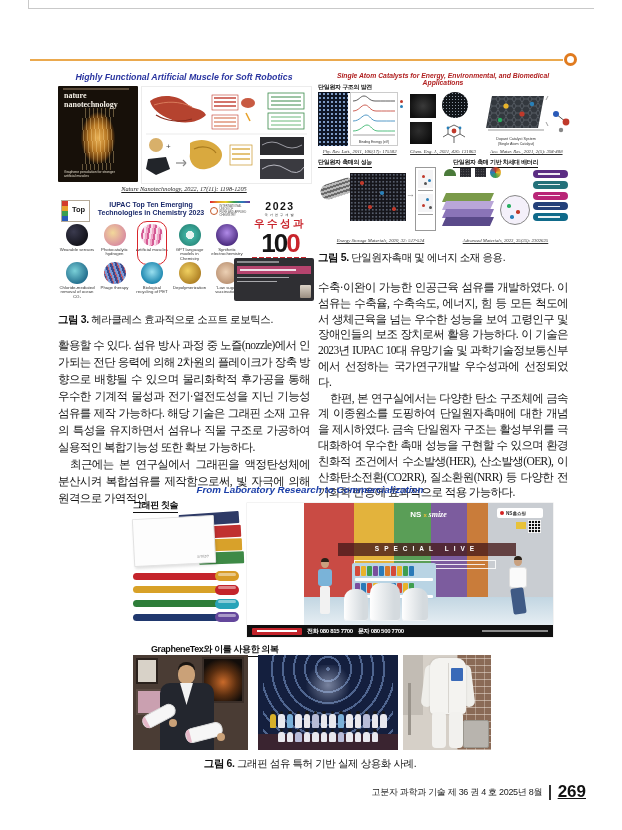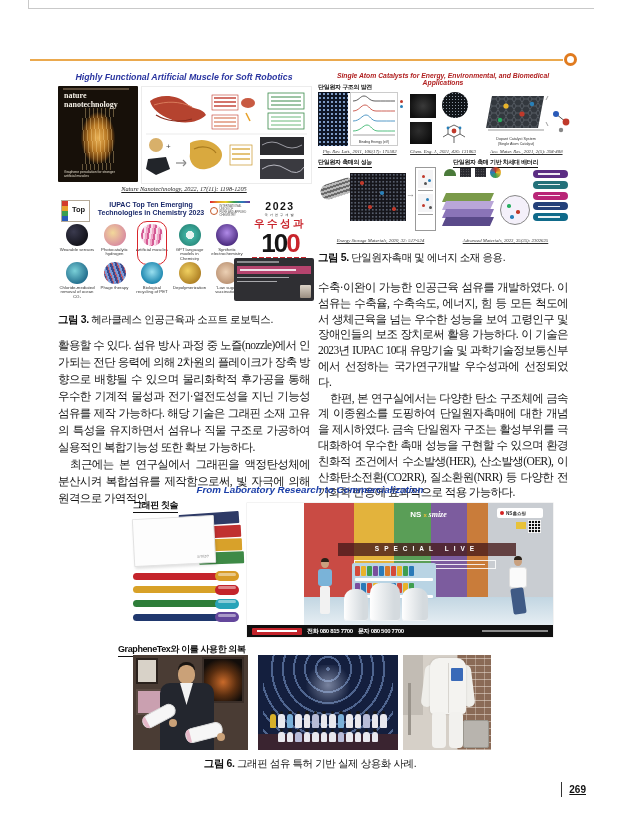--- a/index.html
+++ b/index.html
@@ -121,21 +121,21 @@
   .inset i{position:absolute;width:3.5px;height:3.5px;border-radius:50%;}
   .pills{position:absolute;right:0;top:3px;display:flex;flex-direction:column;gap:2.8px;}
   .pill{width:35px;height:8px;border-radius:4px;display:flex;align-items:center;padding-left:5px;box-sizing:border-box;}
   .pill i{display:block;width:22px;height:1.4px;background:rgba(255,255,255,.9);}
   .f5-cit2{left:0;top:166px;width:250px;display:flex;}
   .f5-caption{left:0;top:179px;width:250px;font-size:10.5px;letter-spacing:-.4px;color:#111;}
   
   .f6-title{left:58px;top:484px;width:504px;text-align:center;font-size:9.8px;font-weight:bold;font-style:italic;color:#1c3fa8;}
   .f6-sublabel{font-size:9px;font-weight:bold;color:#111;border-bottom:1.2px solid #111;display:inline-block;letter-spacing:-.4px;}
   .f6-label1{left:133px;top:499px;}
-  .f6-label2{left:118px;top:643px;}
+  .f6-label2{left:151px;top:643px;}
   .f6-boxart{left:133px;top:511px;width:112px;height:57px;}
   .cbox{position:absolute;height:12px;border-radius:1px;color:#fff;font-size:3px;line-height:12px;padding-left:4px;box-sizing:border-box;}
   .whitebox{position:absolute;left:0;top:6px;width:80px;height:46px;background:#fdfdfd;border:.8px solid #e2e2e2;
       box-shadow:1px 2px 3px rgba(0,0,0,.12);transform:rotate(-3deg);border-radius:1px;}
   .whitebox span{position:absolute;right:6px;bottom:4px;font-size:4.5px;color:#999;font-style:italic;}
   .f6-brushes{left:133px;top:571px;width:106px;}
   .brush{position:relative;width:106px;height:10px;margin-bottom:3.8px;}
   .b-handle{position:absolute;left:0;top:1.5px;width:86px;height:7px;border-radius:4px;}
   .b-head{position:absolute;left:82px;top:0;width:24px;height:10px;border-radius:5px;}
   .b-head i{position:absolute;left:3px;top:1.5px;width:18px;height:3px;border-radius:2px;background:rgba(255,255,255,.45);}
@@ -221,21 +221,21 @@
   .ps-sleevel{position:absolute;left:20px;top:10px;width:11px;height:42px;background:#efeeea;border-radius:6px;transform:rotate(7deg);}
   .ps-sleever{position:absolute;left:59px;top:10px;width:11px;height:42px;background:#efeeea;border-radius:6px;transform:rotate(-7deg);}
   .ps-legl{position:absolute;left:29px;top:57px;width:14px;height:36px;background:#f2f1ee;border-radius:4px;}
   .ps-legr{position:absolute;left:46px;top:57px;width:14px;height:36px;background:#f2f1ee;border-radius:4px;}
   .ps-patch{position:absolute;left:48px;top:13px;width:12px;height:13px;background:#3a6ab8;border-radius:1px;}
   .f6-caption{left:58px;top:757px;width:504px;text-align:center;font-size:10.5px;letter-spacing:-.4px;color:#111;}
   
   .footer{right:36px;top:782px;display:flex;align-items:center;gap:7px;}
   .footer-journal{font-size:9px;color:#222;letter-spacing:-.3px;}
   .footer-sep{width:1.5px;height:15px;background:#333;}
-  .footer-page{font-size:10px;font-weight:800;color:#111;text-decoration:underline;}
+  .footer-page{font-size:17px;font-weight:800;color:#111;text-decoration:underline;}
 </style>
 </head>
 <body>
 
 <div class="page">
 
   <div class="abs top-line"></div>
   <div class="abs top-tick"></div>
 
   <div class="abs header-rule"></div>
@@ -396,21 +396,21 @@
     <div class="f4-card">
       <div class="card-bar"></div>
       <div class="card-band">
           <i></i>
         </div>
       <div class="card-line" style="width:52px"></div>
       <div class="card-line" style="width:40px"></div>
       <div class="card-portrait"></div>
     </div>
 
-    <div class="abs f4-caption"><span class="cap-label">그림 3.</span><span> 헤라클레스 인공근육과 소프트 로보틱스.</span></div>
+    <div class="abs f4-caption"><span class="cap-label">그림 3.</span><span> 헤라클레스 효과적으로 소프트 로보틱스.</span></div>
   </div>
 
   <div class="abs f5">
     <div class="abs f5-title">Single Atom Catalysts for Energy, Environmental, and Biomedical Applications</div>
     <div class="abs f5-lab f5-label1">단일원자 구조의 발견</div>
 
     <div class="abs f5-row1">
       <div class="lattice"></div>
       <div class="xps">
         <svg width="46" height="46" viewBox="0 0 46 46">
@@ -746,17 +746,18 @@
     <div class="ps-torso"></div>
     <div class="ps-legl"></div>
     <div class="ps-legr"></div>
     <div class="ps-zip"></div>
     <div class="ps-patch"></div>
   </div>
 
   <div class="abs f6-caption"><span class="cap-label">그림 6.</span><span> 그래핀 섬유 특허 기반 실제 상용화 사례.</span></div>
 
   <div class="abs footer">
+    <span class="footer-journal">고분자 과학과 기술 제 36 권 4 호 2025년 8월</span>
     <span class="footer-sep"></span>
     <span class="footer-page">269</span>
   </div>
 
 </div>
 
 </body></html>

